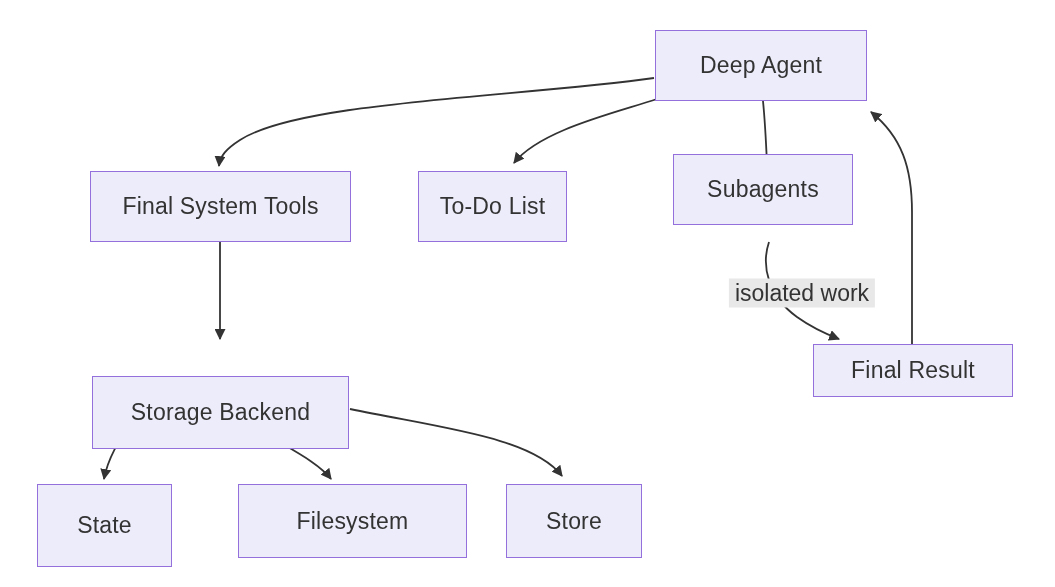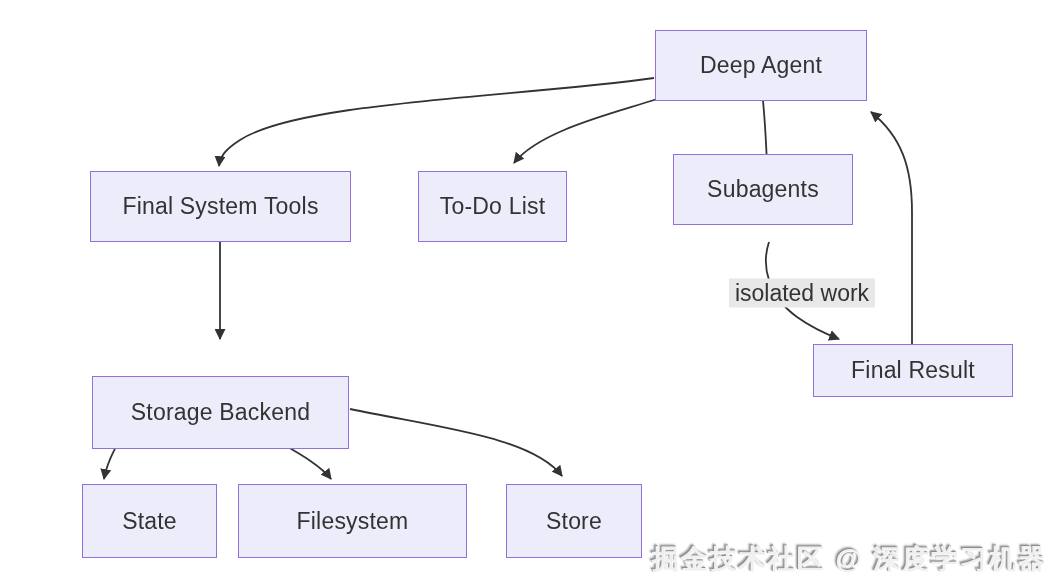--- a/index.html
+++ b/index.html
@@ -85,27 +85,26 @@
       </div>
       <div class="node" style="left: 673px; top: 154px; width: 180px; height: 71px;">
         <span>Subagents</span>
       </div>
       <div class="node" style="left: 92px; top: 344px; width: 257px; height: 73px; margin-top: 32px;">
         <span>Storage Backend</span>
       </div>
       <div class="node" style="left: 813px; top: 344px; width: 200px; height: 53px;">
         <span>Final Result</span>
       </div>
-      <div class="node" style="left: 37px; top: 484px; width: 135px; height: 74px; margin-left: 45px;">
+      <div class="node" style="left: 37px; top: 484px; width: 135px; height: 83px;">
         <span>State</span>
       </div>
       <div class="node" style="left: 238px; top: 484px; width: 229px; height: 74px;">
         <span>Filesystem</span>
       </div>
       <div class="node" style="left: 506px; top: 484px; width: 136px; height: 74px;">
         <span>Store</span>
       </div>
     </div>
   <div id="edge-labels">
       <div class="edge-label" style="left: 769px; top: 293px; margin-left: 33px;">isolated work</div>
     </div>
-  <div class="watermark">掘金技术社区 @ 深度学习机器</div>
 </div>
 
 </body></html>

